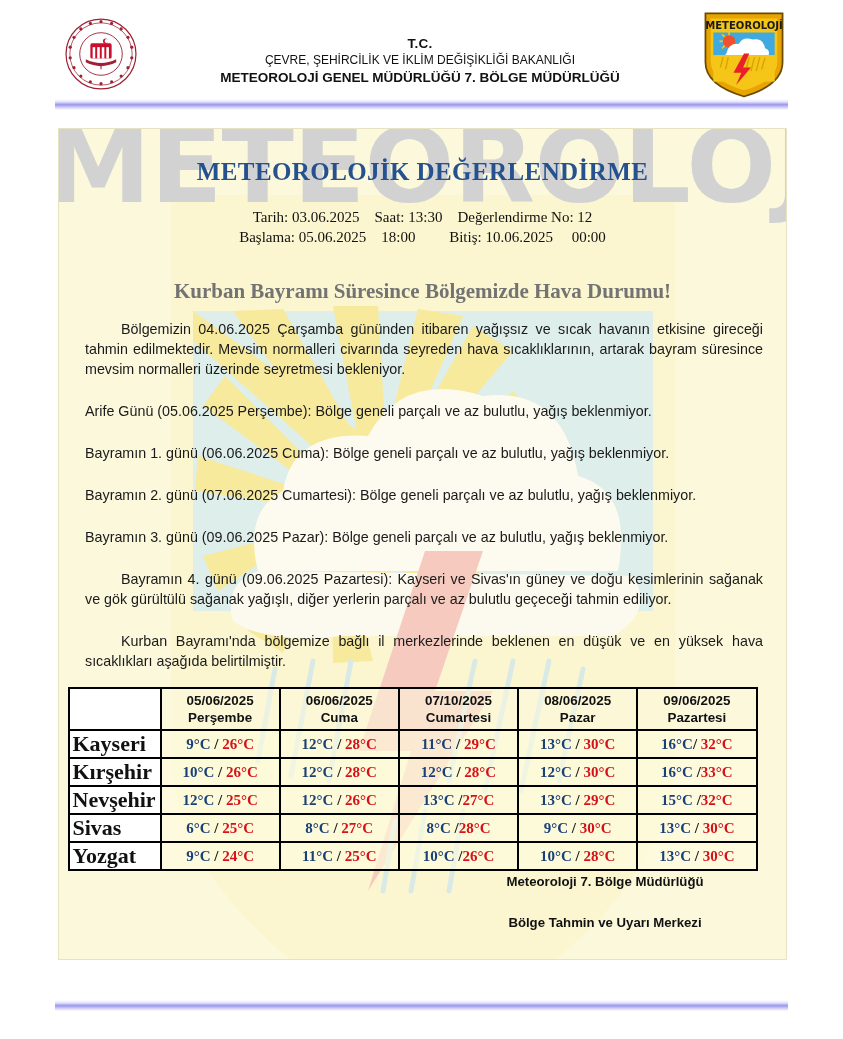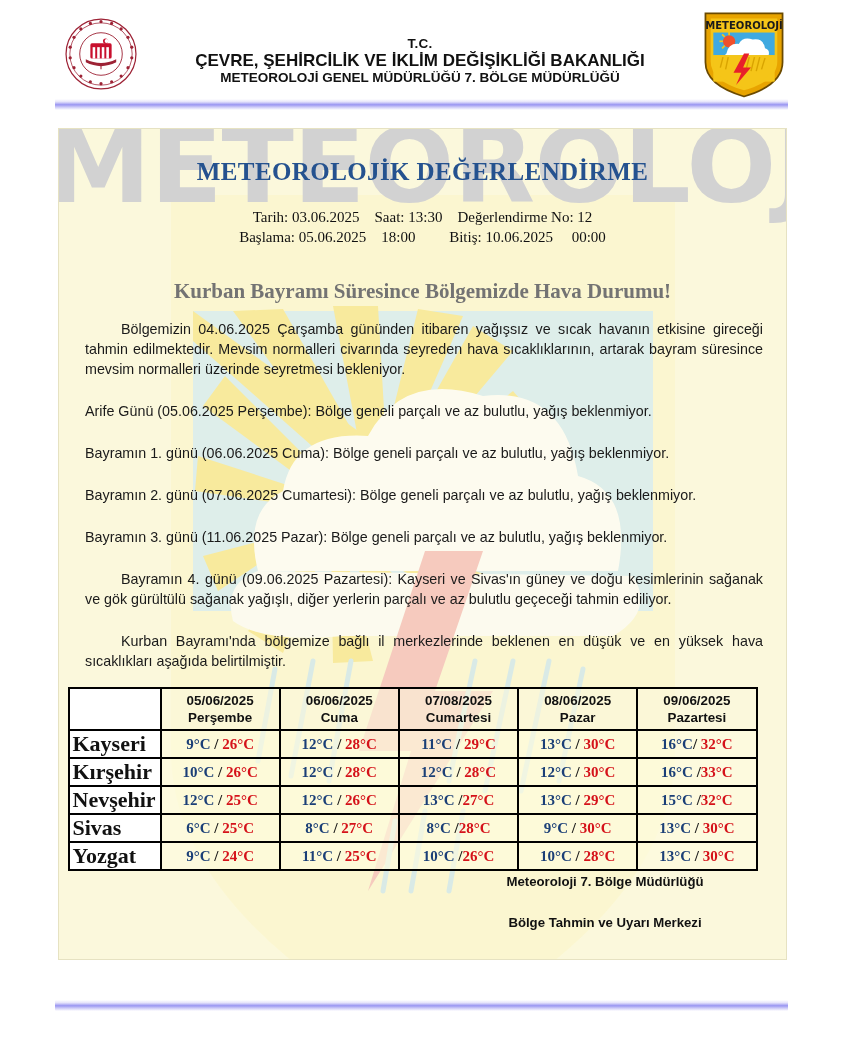--- a/index.html
+++ b/index.html
@@ -16,21 +16,21 @@
   .header{position:relative;height:95px;}
   .ministry-seal{
     position:absolute;left:58px;top:16px;width:86px;height:76px;
   }
   .met-badge{position:absolute;left:700px;top:8px;width:88px;height:92px;}
   .header-titles{
     position:absolute;left:170px;top:36px;width:500px;text-align:center;
     color:#111;
   }
   .header-titles .l1{font-size:13.5px;font-weight:bold;letter-spacing:.2px;line-height:16px;}
-  .header-titles .l2{font-size:17px;font-weight:bold;line-height:17px;}
+  .header-titles .l2{font-size:12px;font-weight:normal;line-height:17px;}
   .header-titles .l3{font-size:13.5px;font-weight:bold;line-height:17px;}
 
   .rule-bar{
     position:absolute;left:55px;width:733px;height:11px;
     background:linear-gradient(to bottom,#ffffff 0%,#e6e4fb 25%,#9a96f2 52%,#c9c6f7 72%,#ffffff 100%);
     border-radius:1px;
   }
   .rule-top{top:99px;}
   .rule-bottom{top:1000px;}
 
@@ -277,40 +277,40 @@
         <div class="row">Başlama: 05.06.2025    18:00         Bitiş: 10.06.2025     00:00</div>
       </div>
 
       <div class="head2">Kurban Bayramı Süresince Bölgemizde Hava Durumu!</div>
 
       <div class="body-text">
         <p class="ind">Bölgemizin 04.06.2025 Çarşamba gününden itibaren yağışsız ve sıcak havanın etkisine gireceği tahmin edilmektedir. Mevsim normalleri civarında seyreden hava sıcaklıklarının, artarak bayram süresince mevsim normalleri üzerinde seyretmesi bekleniyor.</p>
         <p>Arife Günü (05.06.2025 Perşembe): Bölge geneli parçalı ve az bulutlu, yağış beklenmiyor.</p>
         <p>Bayramın 1. günü (06.06.2025 Cuma): Bölge geneli parçalı ve az bulutlu, yağış beklenmiyor.</p>
         <p>Bayramın 2. günü (07.06.2025 Cumartesi): Bölge geneli parçalı ve az bulutlu, yağış beklenmiyor.</p>
-        <p>Bayramın 3. günü (11.06.2025 Pazar): Bölge geneli parçalı ve az bulutlu, yağış beklenmiyor.</p>
+        <p>Bayramın 3. günü (09.06.2025 Pazar): Bölge geneli parçalı ve az bulutlu, yağış beklenmiyor.</p>
         <p class="ind">Bayramın 4. günü (09.06.2025 Pazartesi): Kayseri ve Sivas'ın güney ve doğu kesimlerinin sağanak ve gök gürültülü sağanak yağışlı, diğer yerlerin parçalı ve az bulutlu geçeceği tahmin ediliyor.</p>
         <p class="ind last">Kurban Bayramı'nda bölgemize bağlı il merkezlerinde beklenen en düşük ve en yüksek hava sıcaklıkları aşağıda belirtilmiştir.</p>
       </div>
 
       <div class="tbl-wrap">
         <table class="fc">
           <thead>
             <tr>
               <th class="corner"></th>
               <th>
                 <div>05/06/2025</div>
                 <div>Perşembe</div>
               </th>
               <th>
                 <div>06/06/2025</div>
                 <div>Cuma</div>
               </th>
               <th>
-                <div>07/08/2025</div>
+                <div>07/10/2025</div>
                 <div>Cumartesi</div>
               </th>
               <th>
                 <div>08/06/2025</div>
                 <div>Pazar</div>
               </th>
               <th>
                 <div>09/06/2025</div>
                 <div>Pazartesi</div>
               </th>

